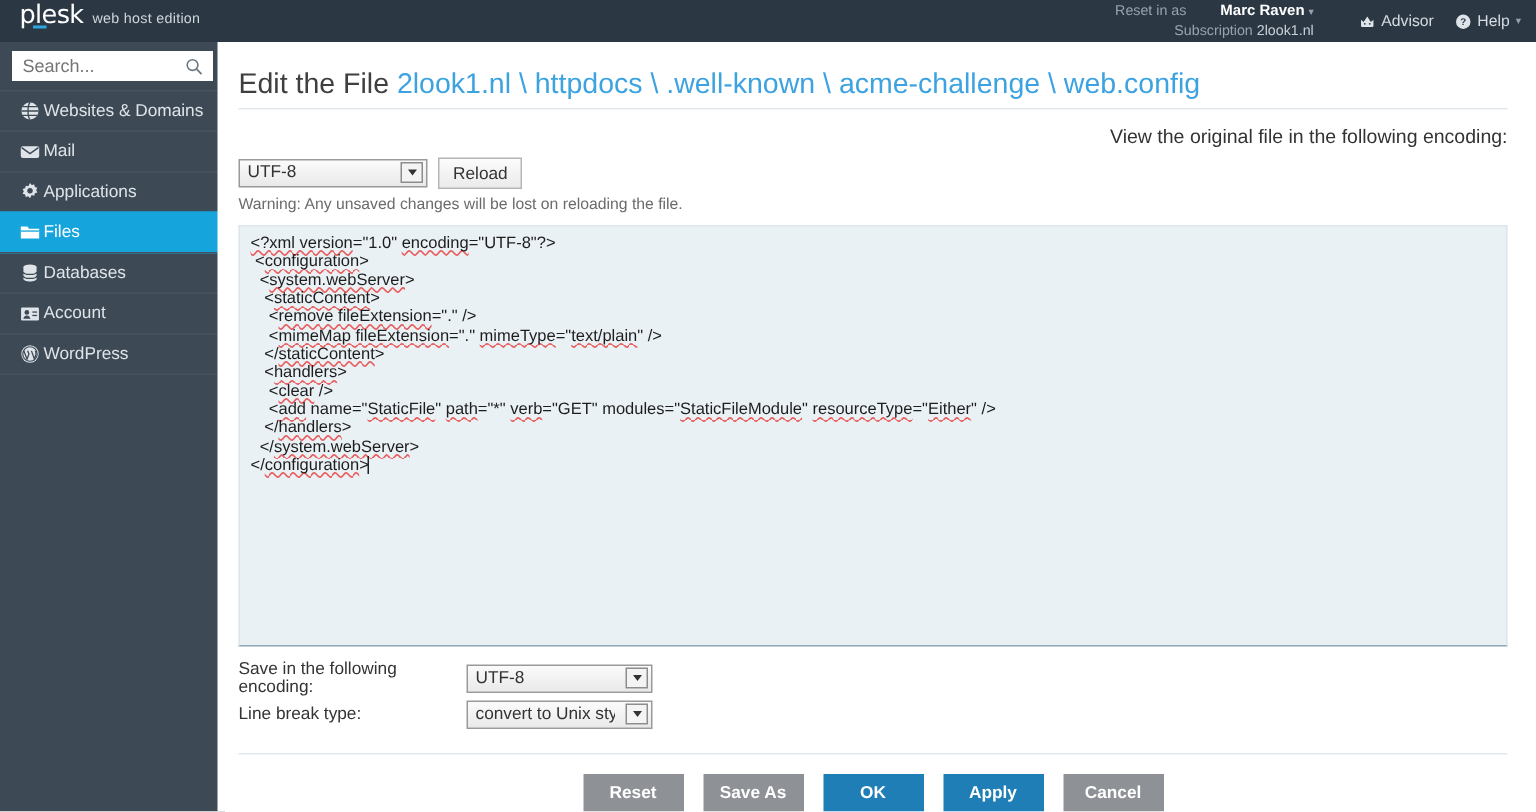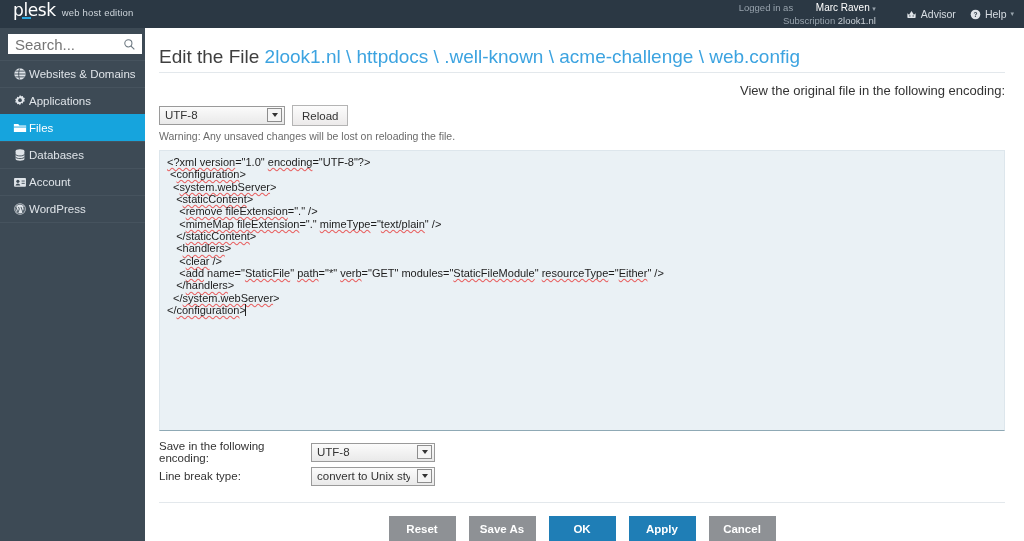--- a/index.html
+++ b/index.html
@@ -38,42 +38,42 @@
   }
   .top-right {
     margin-left: auto; display: flex; align-items: center;
     padding-right: 10px; height: 28px;
   }
   .login-block {
     display: flex; flex-direction: column; justify-content: center;
     line-height: 12px; text-align: right; margin-right: 16px;
   }
   .login-row { font-size: 9.5px; color: #98a3ad; white-space: nowrap; }
-  .login-row .uname { color: #ffffff; font-weight: normal; font-size: 10px; padding-left: 20px; }
+  .login-row .uname { color: #ffffff; font-weight: bold; font-size: 10px; padding-left: 20px; }
   .login-row .sub-val { color: #c8cfd6; }
   .caret-down { font-size: 7px; color: #98a3ad; }
   .top-link {
     display: flex; align-items: center; gap: 4px;
     color: #d6dce2; font-size: 10.5px; margin-left: 14px; white-space: nowrap;
   }
   .top-link svg { display: block; }
 
   
   .sidebar {
     position: absolute; left: 0; top: 28px; width: 150px; height: 513px;
     background: #3d4a55;
   }
   .search-wrap { padding: 6px 8px 7px 8px; }
   .search-box {
     position: relative; height: 20px; background: #ffffff;
     border: 1px solid #ffffff; display: flex; align-items: center;
   }
   .search-box input {
     border: none; outline: none; width: 100%; height: 18px;
-    font-family: "Liberation Sans", sans-serif; font-size: 15px;
+    font-family: "Liberation Sans", sans-serif; font-size: 12px;
     color: #555; padding: 0 24px 0 6px; background: transparent;
   }
   .search-box .search-ico {
     position: absolute; right: 5px; top: 3px;
   }
   .nav-list { list-style: none; margin: 0; padding: 0; }
   .nav-item {
     display: flex; align-items: center; height: 28px;
     padding-left: 12px; gap: 2px;
     color: #dfe4e9; font-size: 11.5px;
@@ -174,21 +174,21 @@
       <span class="logo-main">
         <span>plesk</span>
         <span class="logo-underline"></span>
       </span>
       <span class="logo-sub">web host edition</span>
     </div>
 
     <div class="top-right">
       <div class="login-block">
         <div class="login-row">
-          <span>Logged in as</span>
+          <span>Reset in as</span>
           <span class="uname">Marc Raven</span>
           <span class="caret-down">▾</span>
         </div>
         <div class="login-row">
           <span>Subscription</span>
           <span class="sub-val">2look1.nl</span>
         </div>
       </div>
 
       <div class="top-link">
@@ -230,20 +230,29 @@
 
     <ul class="nav-list">
       <li class="nav-item">
         <span class="nav-ico">
           <svg width="14" height="14" viewBox="0 0 16 16">
               <circle cx="8" cy="8" r="6.5" fill="#dfe4e9"></circle>
               <path d="M8 1.5c-2 2-2 11 0 13M1.5 8h13M2.6 4.7h10.8M2.6 11.3h10.8" stroke="#3d4a55" stroke-width="1" fill="none"></path>
             </svg>
         </span>
         <span>Websites &amp; Domains</span>
+      </li>
+      <li class="nav-item">
+        <span class="nav-ico">
+          <svg width="14" height="14" viewBox="0 0 16 16">
+              <rect x="1" y="4" width="14" height="9" rx="1.5" fill="#dfe4e9"></rect>
+              <path d="M1.6 5l6.4 4.6L14.4 5" stroke="#3d4a55" stroke-width="1.2" fill="none"></path>
+            </svg>
+        </span>
+        <span>Mail</span>
       </li>
       <li class="nav-item">
         <span class="nav-ico">
           <svg width="14" height="14" viewBox="0 0 16 16">
               <path d="M8 1.2l1.3 1.5 1.9-.5.5 1.9 1.9.6-.9 1.8.9 1.8-1.9.6-.5 1.9-1.9-.5L8 12.8l-1.3-1.5-1.9.5-.5-1.9-1.9-.6.9-1.8-.9-1.8 1.9-.6.5-1.9 1.9.5z" fill="#dfe4e9"></path>
               <circle cx="8" cy="7" r="2.1" fill="#3d4a55"></circle>
             </svg>
         </span>
         <span>Applications</span>
       </li>

